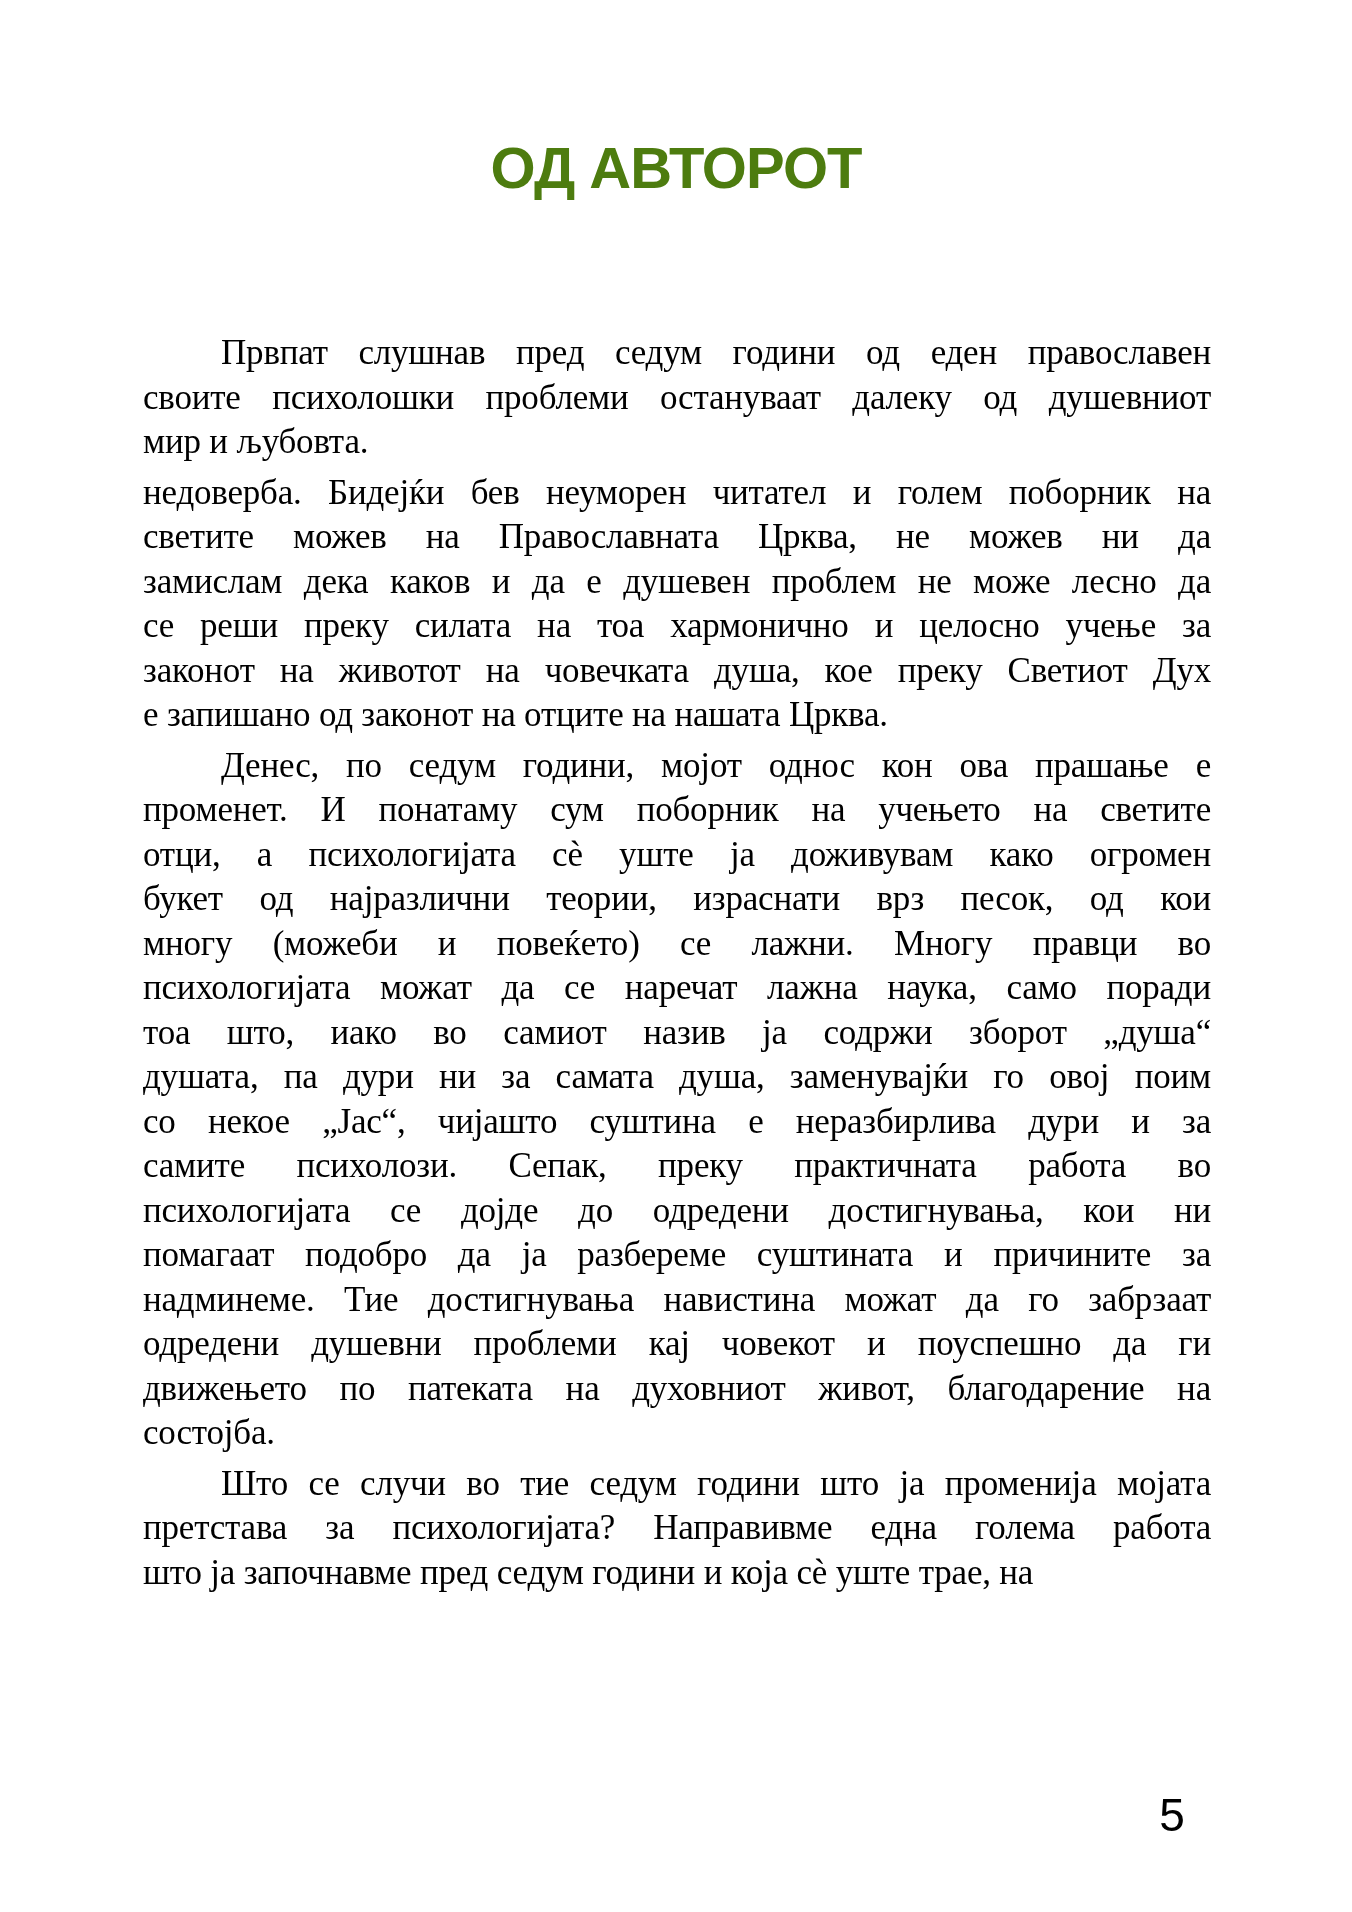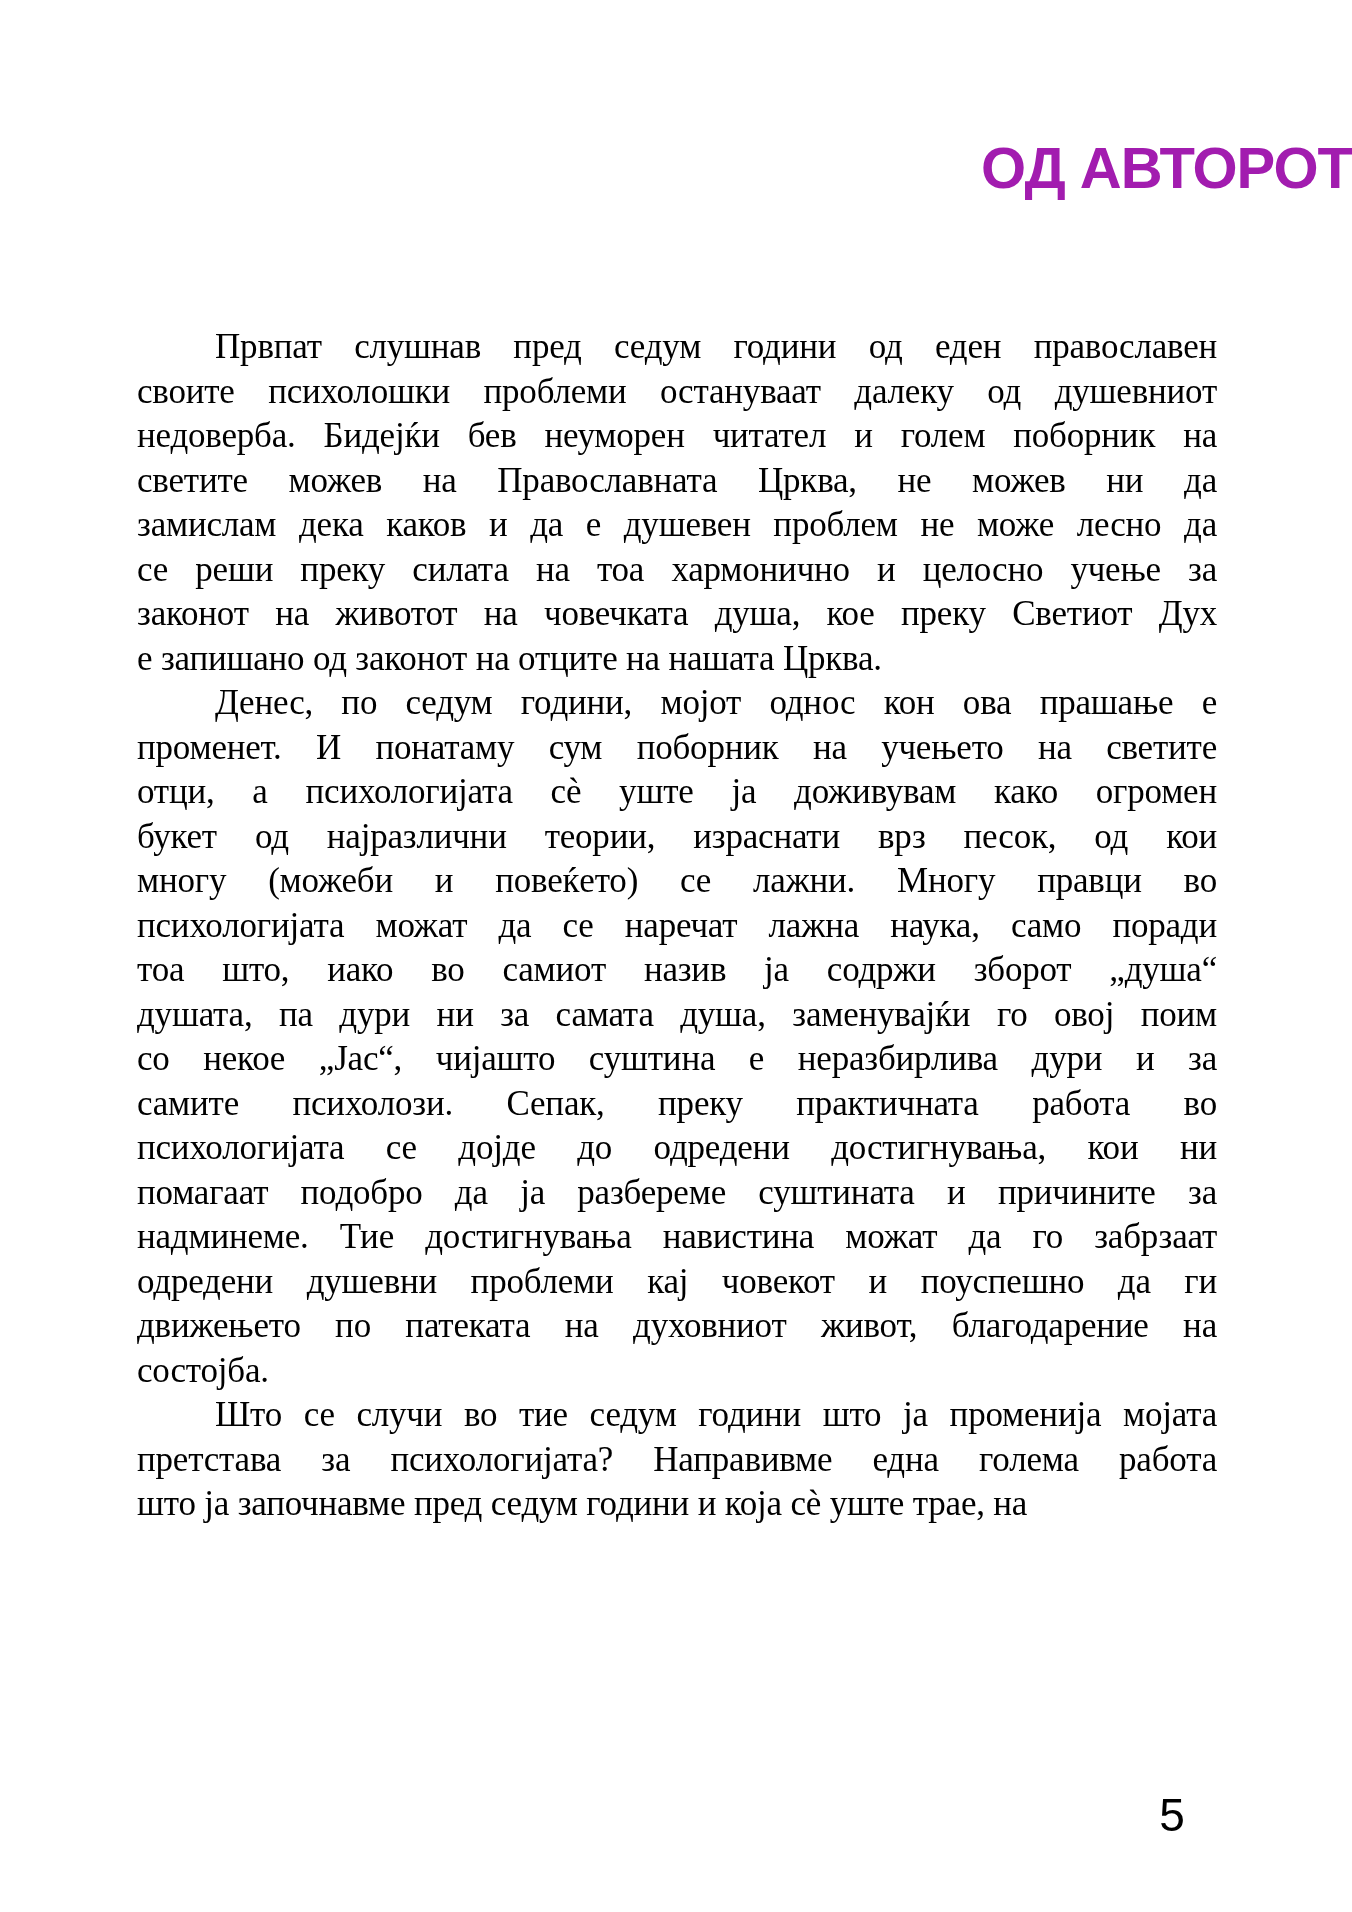--- a/index.html
+++ b/index.html
@@ -10,39 +10,39 @@
     height: 1912px;
     background: #ffffff;
     color: #000000;
     overflow: hidden;
   }
   .title {
     position: absolute;
     top: 134px;
     left: 0;
     width: 100%;
-    text-align: right;
+    text-align: center;
     font-family: "Liberation Sans", sans-serif;
     font-weight: bold;
     font-size: 58px;
     letter-spacing: -1px;
-    color: #a21caf;
+    color: #4d7c0f;
   }
   .body-text {
     position: absolute;
     left: 137px;
     top: 325px;
     width: 1080px;
     font-family: "Liberation Serif", serif;
     font-size: 35px;
     line-height: 44.5px;
     letter-spacing: -0.2px;
     color: #000000;
   }
-  .para { margin: 0; }
+  .para { margin: 6px; }
   .line {
     text-align: justify;
     text-align-last: justify;
     text-justify: inter-word;
   }
   .line.first { text-indent: 78px; }
   .line.last { text-align-last: left; }
   .page-number {
     position: absolute;
     top: 1788px;
@@ -57,20 +57,21 @@
 </head>
 <body>
 
 <div class="page">
   <h1 class="title">ОД АВТОРОТ</h1>
 
   <div class="body-text">
       <div class="para">
         <div class="line first">Првпат слушнав пред седум години од еден православен</div>
         <div class="line">своите психолошки проблеми остануваат далеку од душевниот</div>
+        <div class="line last">мир и љубовта.</div>
       </div>
       <div class="para">
         <div class="line">недоверба. Бидејќи бев неуморен читател и голем поборник на</div>
         <div class="line">светите можев на Православната Црква, не можев ни да</div>
         <div class="line">замислам дека каков и да е душевен проблем не може лесно да</div>
         <div class="line">се реши преку силата на тоа хармонично и целосно учење за</div>
         <div class="line">законот на животот на човечката душа, кое преку Светиот Дух</div>
         <div class="line last">е запишано од законот на отците на нашата Црква.</div>
       </div>
       <div class="para">

